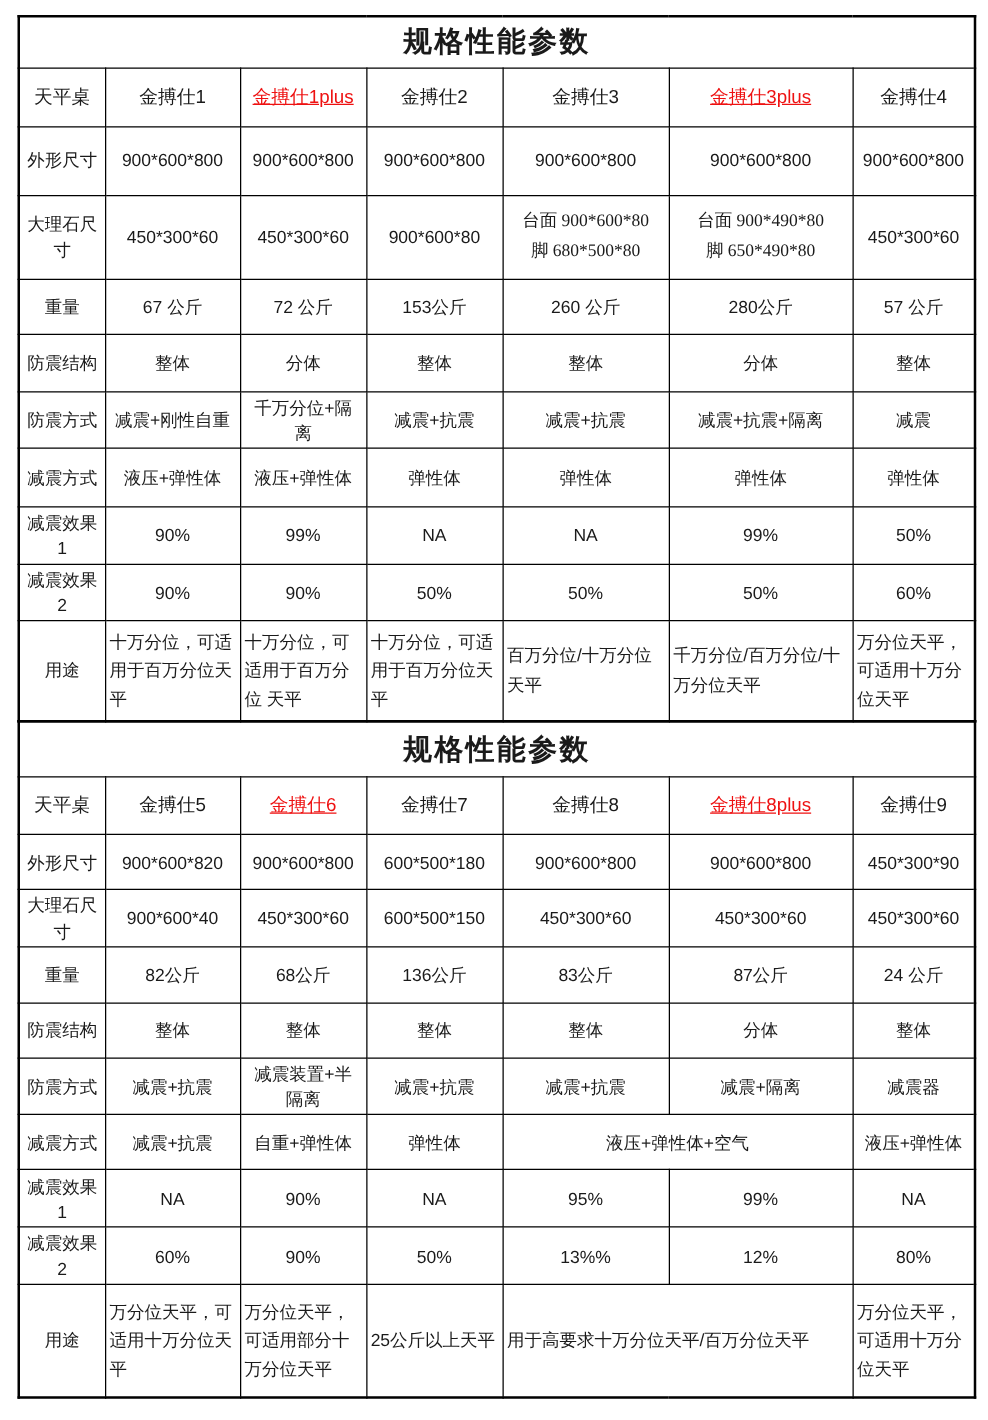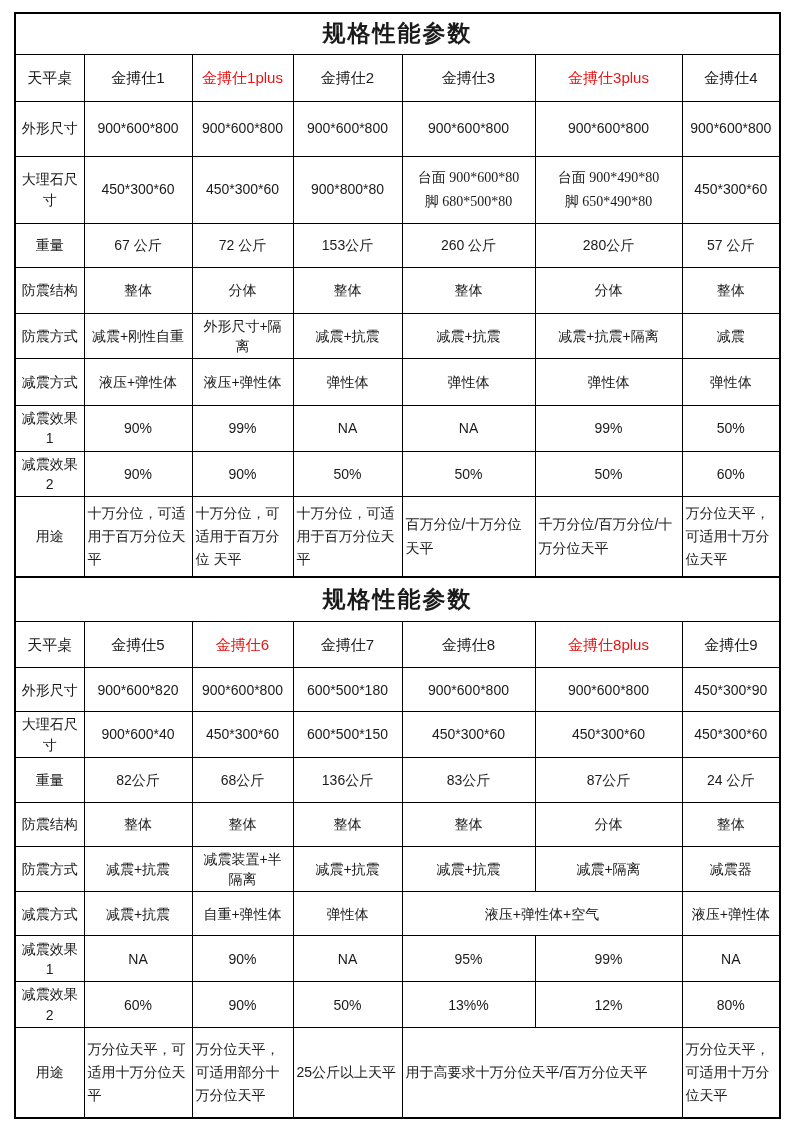--- a/index.html
+++ b/index.html
@@ -38,20 +38,21 @@
     font-size: 23px;
     font-weight: bold;
     letter-spacing: 2px;
     white-space: nowrap;
   }
   table.spec tr.header-row td {
     font-size: 15px;
   }
   table.spec td.red {
     color: var(--accent_red, #ee1111);
+    text-decoration: underline;
   }
   table.spec tr.usage-row td.value-cell {
     text-align: left;
     line-height: 1.65;
     padding: 4px 3px;
   }
   table.spec td.two-line {
     line-height: 1.7;
     font-family: Liberation Serif, serif;
   }
@@ -97,21 +98,21 @@
         <td class="value-cell">900*600*800</td>
         <td class="value-cell">900*600*800</td>
         <td class="value-cell">900*600*800</td>
         <td class="value-cell">900*600*800</td>
         <td class="value-cell">900*600*800</td>
       </tr>
       <tr style="height:67px">
         <td>大理石尺寸</td>
         <td class="value-cell">450*300*60</td>
         <td class="value-cell">450*300*60</td>
-        <td class="value-cell">900*800*80</td>
+        <td class="value-cell">900*600*80</td>
         <td class="value-cell two-line">台面 900*600*80
 脚 680*500*80</td>
         <td class="value-cell two-line">台面 900*490*80
 脚 650*490*80</td>
         <td class="value-cell">450*300*60</td>
       </tr>
       <tr style="height:44px">
         <td>重量</td>
         <td class="value-cell">67 公斤</td>
         <td class="value-cell">72 公斤</td>
@@ -125,21 +126,21 @@
         <td class="value-cell">整体</td>
         <td class="value-cell">分体</td>
         <td class="value-cell">整体</td>
         <td class="value-cell">整体</td>
         <td class="value-cell">分体</td>
         <td class="value-cell">整体</td>
       </tr>
       <tr style="height:43px">
         <td>防震方式</td>
         <td class="value-cell">减震+刚性自重</td>
-        <td class="value-cell">外形尺寸+隔离</td>
+        <td class="value-cell">千万分位+隔离</td>
         <td class="value-cell">减震+抗震</td>
         <td class="value-cell">减震+抗震</td>
         <td class="value-cell">减震+抗震+隔离</td>
         <td class="value-cell">减震</td>
       </tr>
       <tr style="height:47px">
         <td>减震方式</td>
         <td class="value-cell">液压+弹性体</td>
         <td class="value-cell">液压+弹性体</td>
         <td class="value-cell">弹性体</td>

